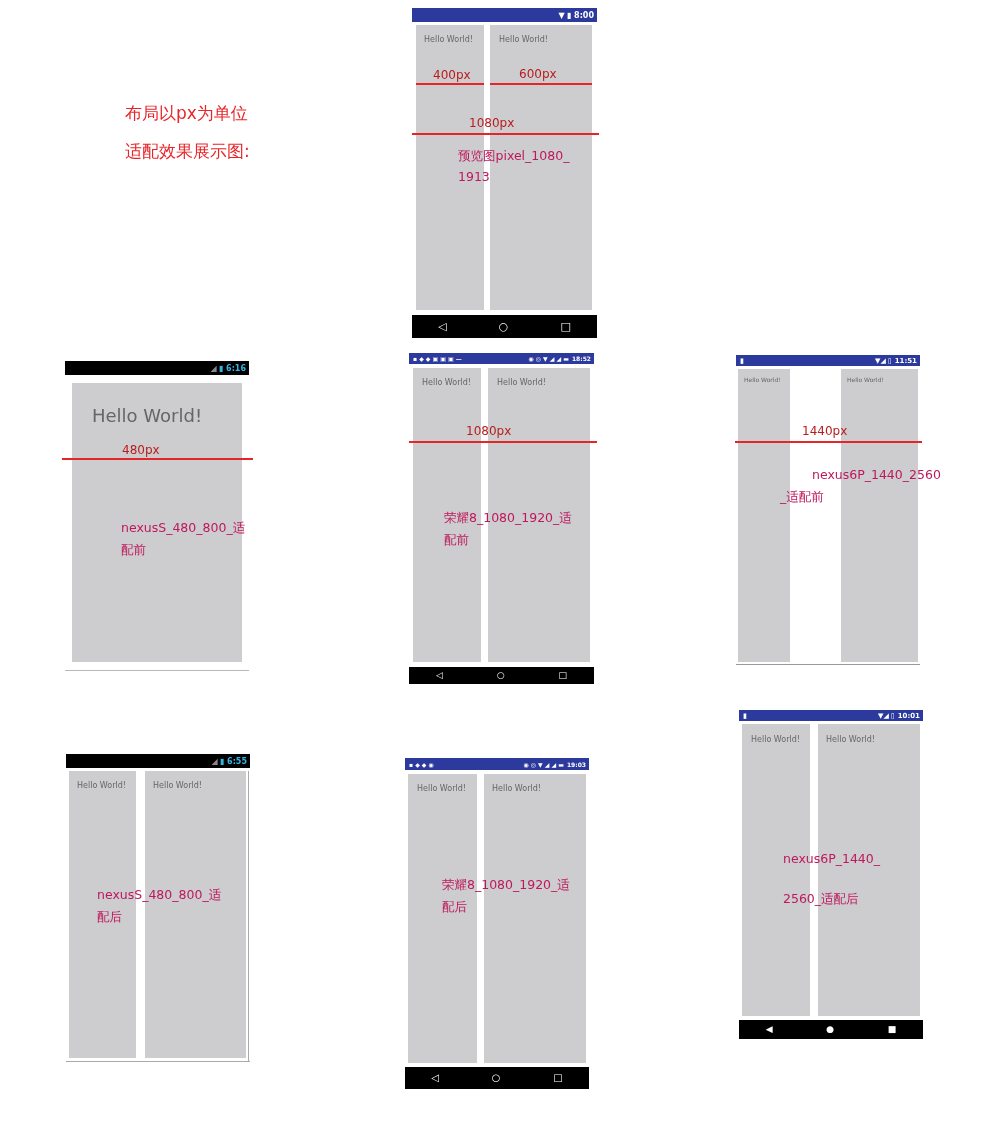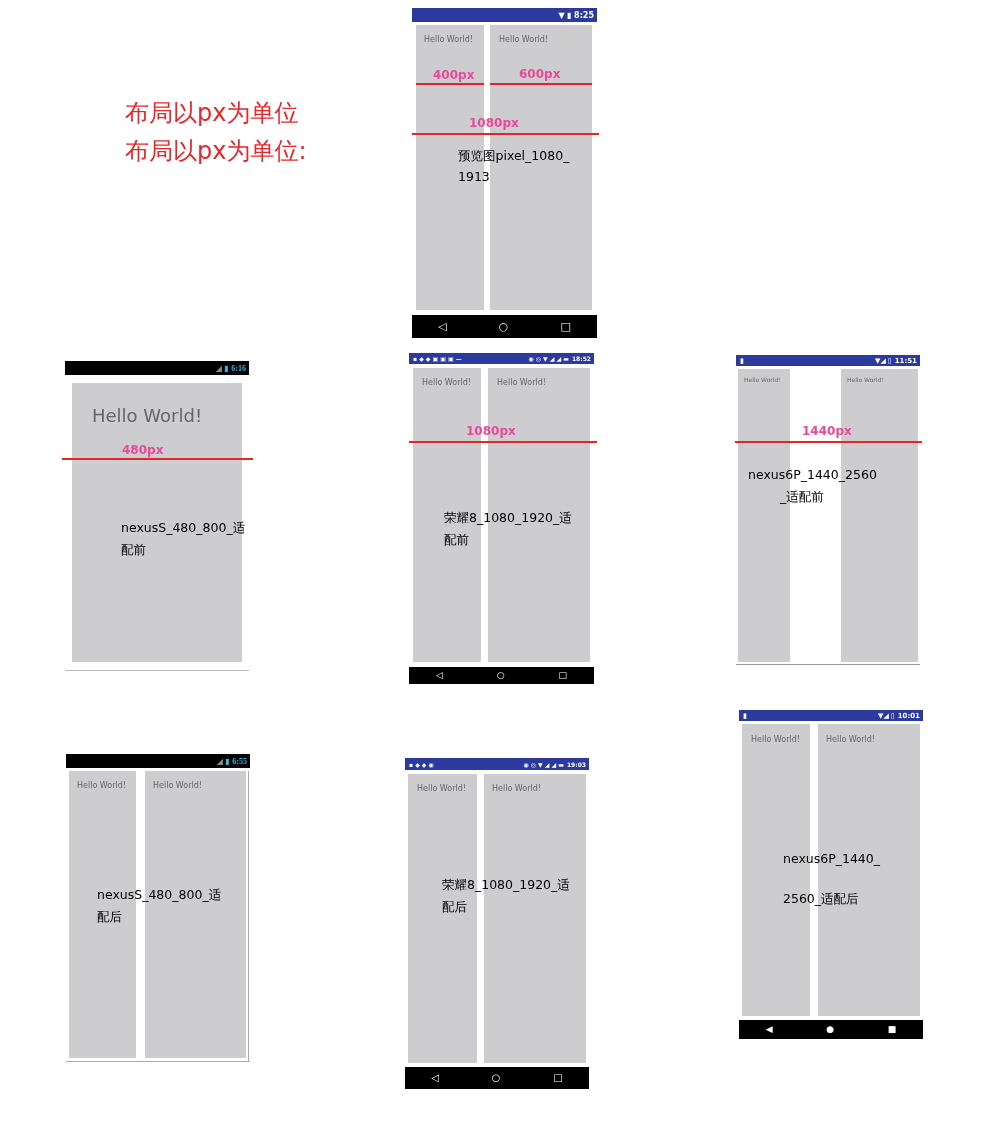--- a/index.html
+++ b/index.html
@@ -1,47 +1,47 @@
 <!DOCTYPE html>
 <html><head>
 <meta charset="utf-8">
 <style>
   html, body { margin:0; padding:0; }
   body { width:1000px; height:1132px; background:#ffffff; position:relative; overflow:hidden;
          font-family:"DejaVu Sans","Liberation Sans",sans-serif; }
   .abs { position:absolute; }
-  .caption { position:absolute; left:125px; color:#e8262a; font-size:24px; line-height:30px; white-space:nowrap; }
+  .caption { position:absolute; left:125px; color:#e8262a; font-size:17px; line-height:30px; white-space:nowrap; }
   .phone { position:absolute; background:#fff; }
   .status { position:absolute; left:0; right:0; top:0; color:#fff; font-size:8px; font-weight:bold;
             display:flex; align-items:center; justify-content:flex-end; padding-right:3px; box-sizing:border-box; }
   .status.blue { background:#2c3a9e; }
   .status.black { background:#000; }
   .status .time { margin-left:3px; }
-  .status .time.cyan { color:#34b6e4;font-family:Liberation Serif, serif; }
+  .status .time.cyan { color:#34b6e4; }
   .status .left-icons { position:absolute; left:4px; top:0; bottom:0; display:flex; align-items:center; gap:2px; }
   .col { position:absolute; background:#cdcccf; }
   .hello { position:absolute; color:#666; white-space:nowrap; }
   .redline { position:absolute; height:2px; background:#e4262a; }
-  .redlabel { position:absolute; color:#ec4899; white-space:nowrap;font-weight:bold; }
-  .devlabel { position:absolute; color:#000000; white-space:nowrap; line-height:22px; font-size:12.5px; }
+  .redlabel { position:absolute; color:#b91c1c; white-space:nowrap; }
+  .devlabel { position:absolute; color:#be185d; white-space:nowrap; line-height:22px; font-size:12.5px; }
   .nav { position:absolute; left:0; right:0; background:#000; display:flex; align-items:center; justify-content:space-around; }
   .nav span { color:#fff; font-size:11px; line-height:1; }
   .baseline { position:absolute; height:1px; background:#b9b9b9; }
 </style>
 </head>
 <body>
 
 <div class="caption" style="top:98px;">布局以px为单位</div>
-<div class="caption" style="top:136px;">布局以px为单位:</div>
+<div class="caption" style="top:136px;">适配效果展示图:</div>
 
 <div class="phone" style="left:412px;top:8px;width:185px;height:330px;">
   <div class="status blue" style="height:14px;">
     <span>▼</span>
     <span style="margin-left:2px;">▮</span>
-    <span class="time">8:25</span>
+    <span class="time">8:00</span>
   </div>
   <div class="col" style="left:4px;top:17px;width:68px;height:285px;"></div>
   <div class="col" style="left:78px;top:17px;width:102px;height:285px;"></div>
   <div class="hello" style="left:12px;top:27px;font-size:8px;">Hello World!</div>
   <div class="hello" style="left:87px;top:27px;font-size:8px;">Hello World!</div>
   <div class="nav" style="top:307px;height:23px;">
     <span>◁</span>
     <span>○</span>
     <span>□</span>
   </div>
@@ -99,21 +99,21 @@
     <span class="time">11:51</span>
   </div>
   <div class="col" style="left:2px;top:14px;width:52px;height:293px;"></div>
   <div class="col" style="left:105px;top:14px;width:77px;height:293px;"></div>
   <div class="hello" style="left:8px;top:21px;font-size:6px;">Hello World!</div>
   <div class="hello" style="left:111px;top:21px;font-size:6px;">Hello World!</div>
   <div class="baseline" style="left:0;top:309px;width:184px;background:#999;"></div>
 </div>
 <div class="redlabel" style="left:802px;top:424px;font-size:12px;">1440px</div>
 <div class="redline" style="left:735px;top:441px;width:187px;"></div>
-<div class="devlabel" style="left:748px;top:464px;">nexus6P_1440_2560</div>
+<div class="devlabel" style="left:812px;top:464px;">nexus6P_1440_2560</div>
 <div class="devlabel" style="left:780px;top:486px;">_适配前</div>
 
 <div class="phone" style="left:66px;top:754px;width:184px;height:309px;">
   <div class="status black" style="height:14px;">
     <span style="color:#888;">◢</span>
     <span style="color:#34b6e4;margin-left:2px;">▮</span>
     <span class="time cyan">6:55</span>
   </div>
   <div class="col" style="left:3px;top:17px;width:67px;height:287px;"></div>
   <div class="col" style="left:79px;top:17px;width:101px;height:287px;"></div>

